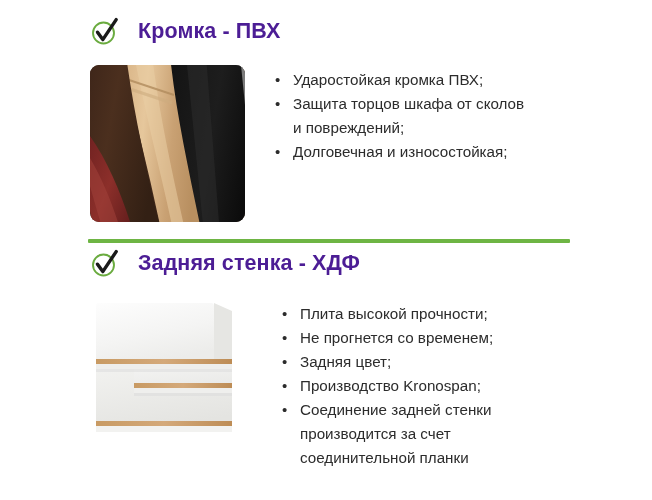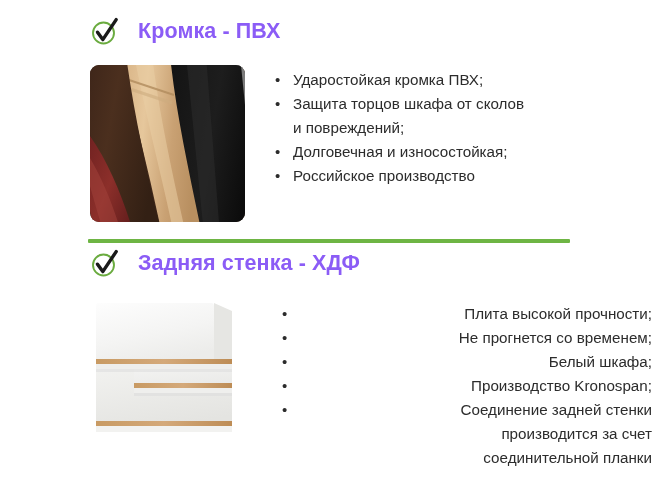--- a/index.html
+++ b/index.html
@@ -40,21 +40,21 @@
     flex: 0 0 auto;
     width: 30px;
     height: 30px;
     position: relative;
     margin-right: 18px;
   }
   .check-icon svg { display: block; }
   .heading-title {
     font-size: 21.5px;
     font-weight: bold;
-    color: #8b5cf6;
+    color: #4c1d95;
     letter-spacing: 0.1px;
     white-space: nowrap;
     line-height: 1;
   }
 
   
   .body-row {
     display: flex;
     align-items: flex-start;
     padding-left: 90px;
@@ -93,21 +93,21 @@
     content: "\2022";
     position: absolute;
     left: 0;
     top: 0;
     font-size: 15px;
     line-height: 24px;
     color: #2c2c2c;
   }
 
   
-  #section-back .bullets { margin-left: 40px; padding-top: 5px; text-align: right; }
+  #section-back .bullets { margin-left: 40px; padding-top: 5px; }
   #section-back .photo { width: 152px; height: 155px; }
 
   
   .divider {
     position: absolute;
     left: 88px;
     top: 239px;
     width: 482px;
     height: 4px;
     background: #6eb544;
@@ -191,21 +191,20 @@
             <path d="M0 0 L155 0 L155 157 L0 157 Z" fill="none"></path>
           </g>
         </svg>
       </div>
 
       <ul class="bullets">
         <li>Ударостойкая кромка ПВХ;</li>
         <li>Защита торцов шкафа от сколов
 и повреждений;</li>
         <li>Долговечная и износостойкая;</li>
-        <li>Российское производство</li>
       </ul>
 
     </div>
   </div>
 
   <div class="divider"></div>
 
   <div class="section" id="section-back">
 
     <div class="heading">
@@ -259,21 +258,21 @@
           <rect x="6" y="67" width="136" height="5" fill="#eeeeec"></rect>
 
           <rect x="6" y="72" width="136" height="3" fill="#dedede" opacity="0.6"></rect>
           <rect x="44" y="96" width="98" height="3" fill="#dcdcdc" opacity="0.6"></rect>
         </svg>
       </div>
 
       <ul class="bullets">
         <li>Плита высокой прочности;</li>
         <li>Не прогнется со временем;</li>
-        <li>Белый шкафа;</li>
+        <li>Задняя цвет;</li>
         <li>Производство Kronospan;</li>
         <li>Соединение задней стенки
 производится за счет
 соединительной планки</li>
       </ul>
 
     </div>
   </div>
 
 </div>

